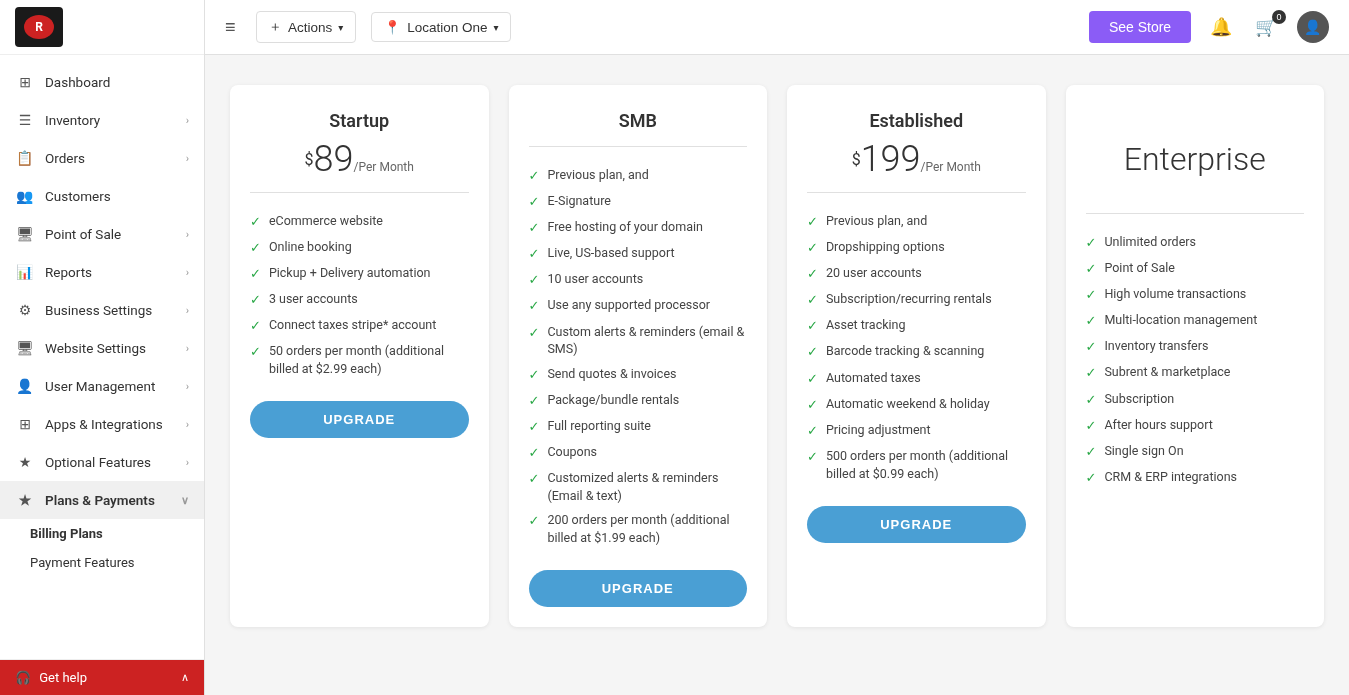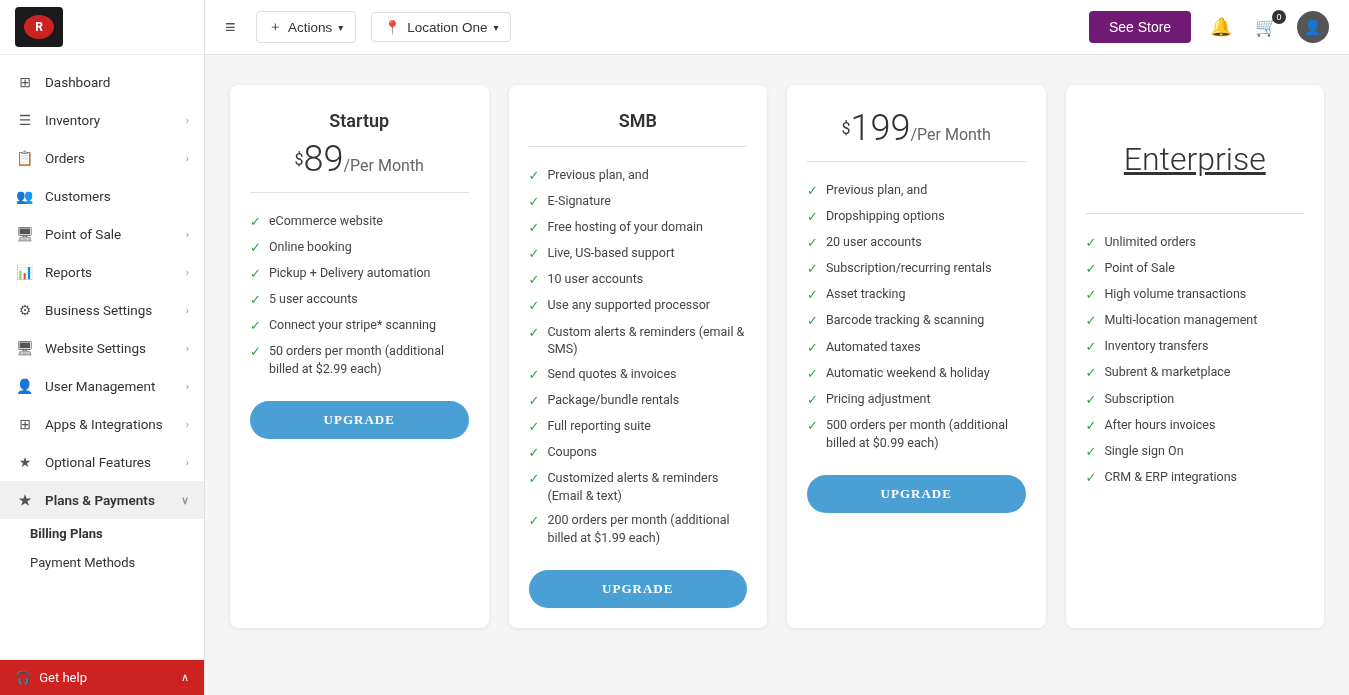--- a/index.html
+++ b/index.html
@@ -127,21 +127,21 @@
       padding: 6px 12px;
       border: 1px solid #ddd;
       border-radius: 4px;
       background: #fff;
       cursor: pointer;
       font-size: 13.5px;
       color: #333;
     }
     .header-spacer { flex: 1; }
     .see-store-btn {
-      background: #701a75;
+      background: #8b5cf6;
       color: white;
       border: none;
       padding: 8px 20px;
       border-radius: 4px;
       font-size: 14px;
       cursor: pointer;
       font-weight: 500;
       text-align: center;
     }
     .header-icon-btn {
@@ -220,31 +220,30 @@
       vertical-align: super;
       color: #333;
     }
     .plan-price .amount {
       font-size: 36px;
       font-weight: 300;
       color: #333;
       line-height: 1;
     }
     .plan-price .period {
-      font-size: 16px;
+      font-size: 12px;
       color: #666;
     }
 
     .enterprise-title {
       font-size: 32px;
       font-weight: 300;
       color: #333;
       text-align: center;
       padding: 30px 0 20px;
-      text-decoration: underline;
     }
 
     .divider {
       border: none;
       border-top: 1px solid #e0e0e0;
       margin: 15px 0;
     }
 
     .feature-list {
       list-style: none;
@@ -273,21 +272,20 @@
       background: #4a9fd4;
       color: white;
       border: none;
       border-radius: 25px;
       font-size: 13px;
       font-weight: 600;
       letter-spacing: 1px;
       cursor: pointer;
       text-align: center;
       margin-top: auto;
-      font-family: Liberation Serif, serif;
     }
   </style>
 </head>
 <body>
 
 <div class="sidebar">
   <div class="sidebar-logo">
     <div class="logo-box">
       <div class="logo-inner">R</div>
     </div>
@@ -364,21 +362,21 @@
       <span>Plans &amp; Payments</span>
       <span class="nav-arrow">∨</span>
     </div>
 
     <div class="nav-sub-item active">
       <span class="dot"></span>
       <span>Billing Plans</span>
     </div>
     <div class="nav-sub-item">
       <span class="dot"></span>
-      <span>Payment Methods</span>
+      <span>Payment Features</span>
     </div>
   </nav>
 
   <div class="sidebar-footer">
     <span class="footer-icon">🎧</span>
     <span>Get help</span>
     <span style="margin-left:auto; font-size:11px;">∧</span>
   </div>
 </div>
 
@@ -434,25 +432,25 @@
           <li>
               <span class="check">✓</span>
               <span>Online booking</span>
             </li>
           <li>
               <span class="check">✓</span>
               <span>Pickup + Delivery automation</span>
             </li>
           <li>
               <span class="check">✓</span>
-              <span>5 user accounts</span>
-            </li>
-          <li>
-              <span class="check">✓</span>
-              <span>Connect your stripe* scanning</span>
+              <span>3 user accounts</span>
+            </li>
+          <li>
+              <span class="check">✓</span>
+              <span>Connect taxes stripe* account</span>
             </li>
           <li>
               <span class="check">✓</span>
               <span>50 orders per month (additional billed at $2.99 each)</span>
             </li>
         </ul>
         <button class="upgrade-btn">UPGRADE</button>
       </div>
 
       <div class="pricing-card">
@@ -509,20 +507,21 @@
             </li>
           <li>
               <span class="check">✓</span>
               <span>200 orders per month (additional billed at $1.99 each)</span>
             </li>
         </ul>
         <button class="upgrade-btn">UPGRADE</button>
       </div>
 
       <div class="pricing-card">
+        <div class="plan-name">Established</div>
         <div class="plan-price">
           <span class="currency">$</span><span class="amount">199</span><span class="period">/Per Month</span>
         </div>
         <hr class="divider">
         <ul class="feature-list">
           <li>
               <span class="check">✓</span>
               <span>Previous plan, and</span>
             </li>
           <li>
@@ -592,21 +591,21 @@
           <li>
               <span class="check">✓</span>
               <span>Subrent &amp; marketplace</span>
             </li>
           <li>
               <span class="check">✓</span>
               <span>Subscription</span>
             </li>
           <li>
               <span class="check">✓</span>
-              <span>After hours invoices</span>
+              <span>After hours support</span>
             </li>
           <li>
               <span class="check">✓</span>
               <span>Single sign On</span>
             </li>
           <li>
               <span class="check">✓</span>
               <span>CRM &amp; ERP integrations</span>
             </li>
         </ul>

